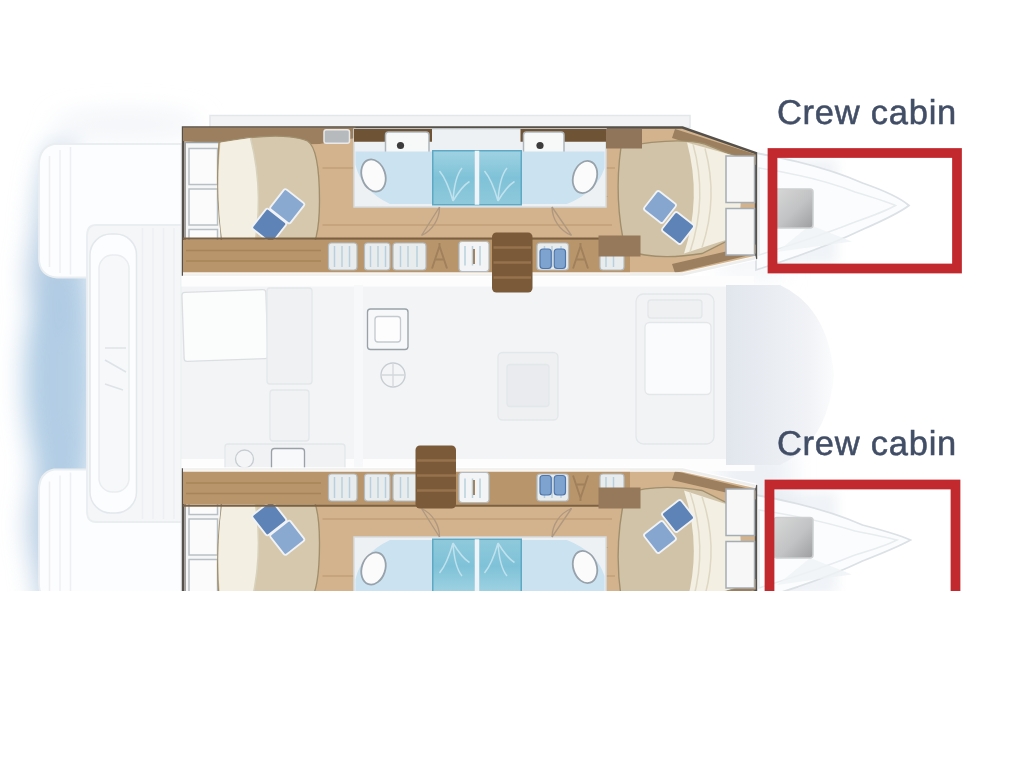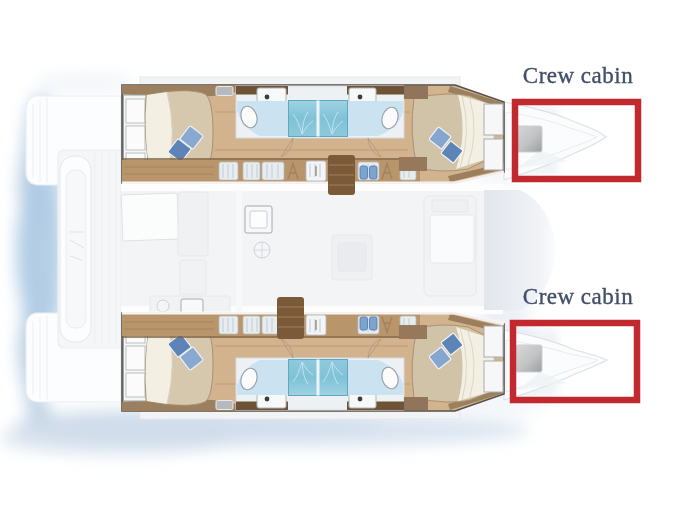--- a/index.html
+++ b/index.html
@@ -1,17 +1,17 @@
 <!DOCTYPE html>
 <html><head>
 <meta charset="utf-8">
 <style>
   html,body{margin:0;padding:0;background:#ffffff;}
-  #stage{position:relative;width:679px;height:509px;overflow:hidden;background:#ffffff;
-         font-family:Liberation Serif, serif;}
+  #stage{position:relative;width:679px;height:394px;overflow:hidden;background:#ffffff;
+         font-family:Liberation Sans, sans-serif;}
 </style>
 </head>
 <body>
 <div id="stage">
 <svg width="679" height="509" viewBox="0 0 679 509" xmlns="http://www.w3.org/2000/svg">
 <defs>
   <filter id="b8" x="-60%" y="-60%" width="220%" height="220%">
           <feGaussianBlur stdDeviation="8"></feGaussianBlur>
         </filter>
   <filter id="b4" x="-60%" y="-60%" width="220%" height="220%">

